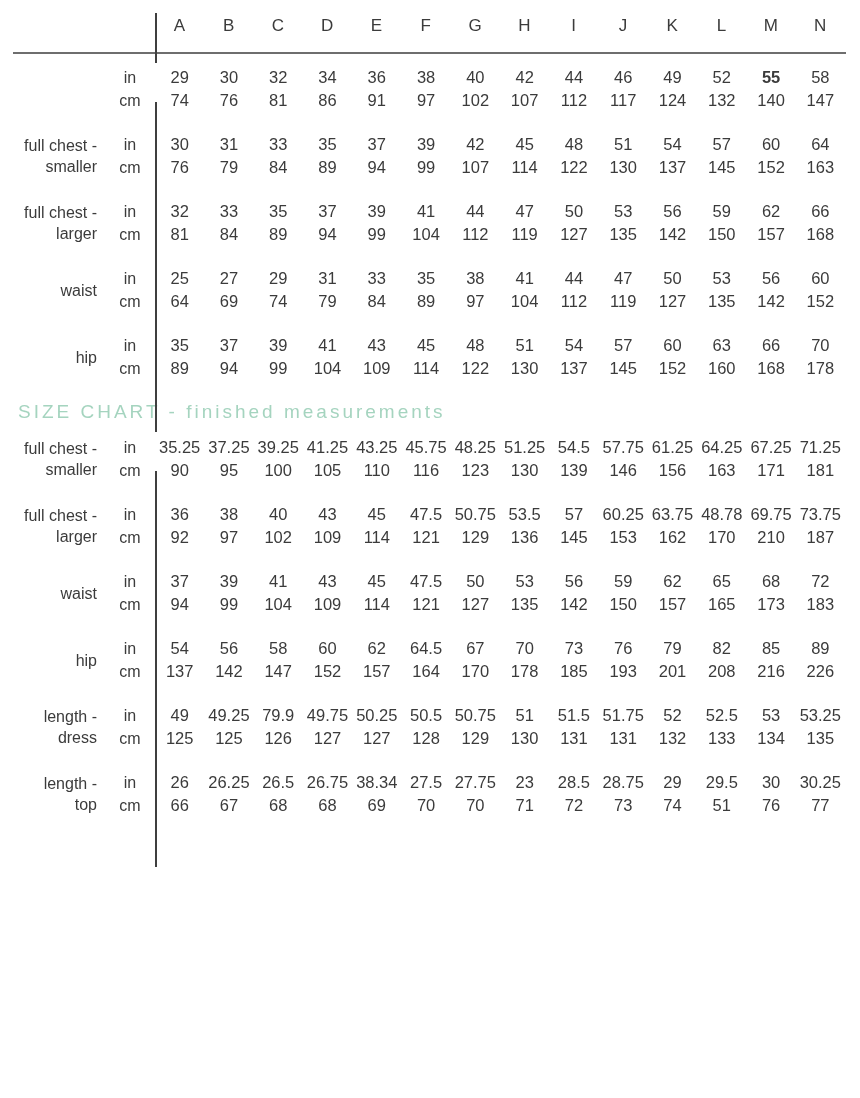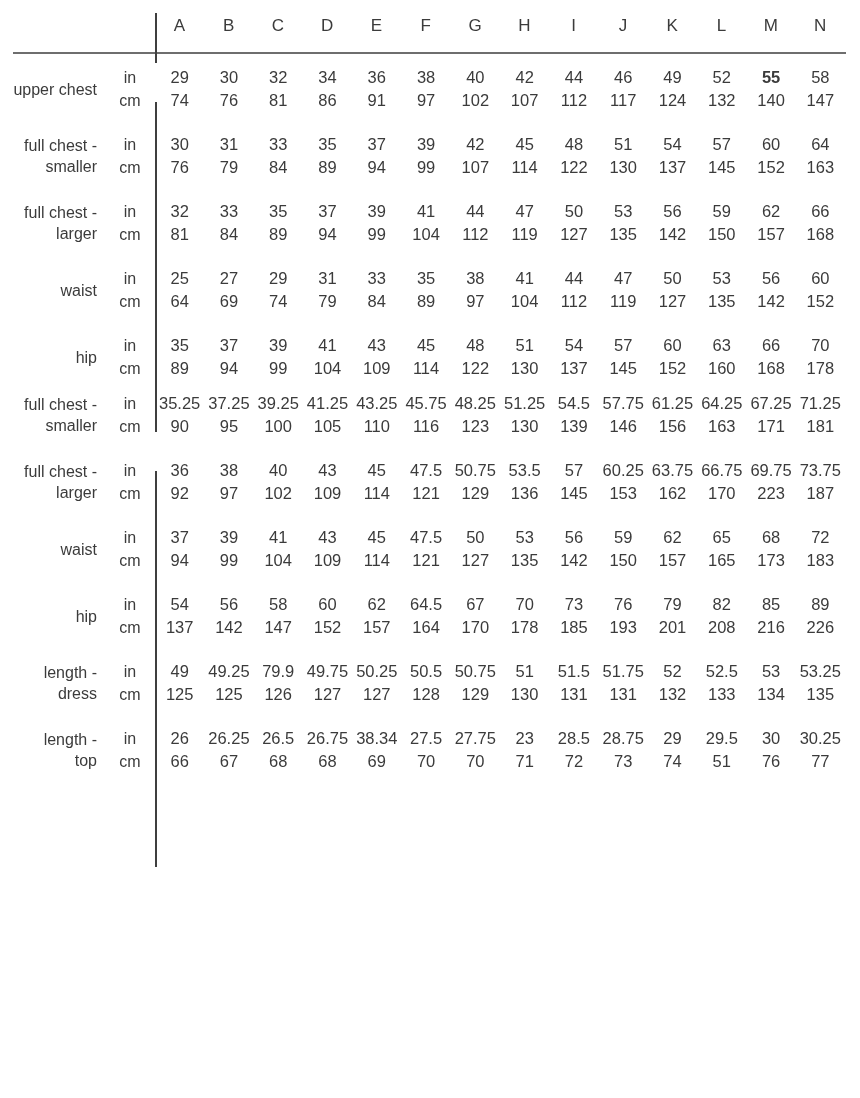--- a/index.html
+++ b/index.html
@@ -121,23 +121,20 @@
       <span class="col-letter">K</span>
       <span class="col-letter">L</span>
       <span class="col-letter">M</span>
       <span class="col-letter">N</span>
     </div>
 
   <div class="header-rule"></div>
 
   <div class="meas-table">
       <div class="row-group">
-        <span class="row-label">
-          <span class="">upper chest</span>
-        </span>
         <span class="unit-label" style="grid-row: 1;">in</span>
         <span class="value-cell" style="grid-area: 1 / 3;">29</span>
         <span class="value-cell" style="grid-area: 1 / 4;">30</span>
         <span class="value-cell" style="grid-area: 1 / 5;">32</span>
         <span class="value-cell" style="grid-area: 1 / 6;">34</span>
         <span class="value-cell" style="grid-area: 1 / 7;">36</span>
         <span class="value-cell" style="grid-area: 1 / 8;">38</span>
         <span class="value-cell" style="grid-area: 1 / 9;">40</span>
         <span class="value-cell" style="grid-area: 1 / 10;">42</span>
         <span class="value-cell" style="grid-area: 1 / 11;">44</span>
@@ -299,20 +296,21 @@
         <span class="value-cell" style="grid-area: 2 / 10;">130</span>
         <span class="value-cell" style="grid-area: 2 / 11;">137</span>
         <span class="value-cell" style="grid-area: 2 / 12;">145</span>
         <span class="value-cell" style="grid-area: 2 / 13;">152</span>
         <span class="value-cell" style="grid-area: 2 / 14;">160</span>
         <span class="value-cell" style="grid-area: 2 / 15;">168</span>
         <span class="value-cell" style="grid-area: 2 / 16;">178</span>
       </div>
     </div>
 
+  <div class="section-heading">SIZE CHART - finished measurements</div>
   <div class="meas-table">
       <div class="row-group">
         <span class="row-label">
           <span class="">full chest -</span>
           <span class="">smaller</span>
         </span>
         <span class="unit-label" style="grid-row: 1;">in</span>
         <span class="value-cell" style="grid-area: 1 / 3;">35.25</span>
         <span class="value-cell" style="grid-area: 1 / 4;">37.25</span>
         <span class="value-cell" style="grid-area: 1 / 5;">39.25</span>
@@ -353,37 +351,37 @@
         <span class="value-cell" style="grid-area: 1 / 4;">38</span>
         <span class="value-cell" style="grid-area: 1 / 5;">40</span>
         <span class="value-cell" style="grid-area: 1 / 6;">43</span>
         <span class="value-cell" style="grid-area: 1 / 7;">45</span>
         <span class="value-cell" style="grid-area: 1 / 8;">47.5</span>
         <span class="value-cell" style="grid-area: 1 / 9;">50.75</span>
         <span class="value-cell" style="grid-area: 1 / 10;">53.5</span>
         <span class="value-cell" style="grid-area: 1 / 11;">57</span>
         <span class="value-cell" style="grid-area: 1 / 12;">60.25</span>
         <span class="value-cell" style="grid-area: 1 / 13;">63.75</span>
-        <span class="value-cell" style="grid-area: 1 / 14;">66.75</span>
+        <span class="value-cell" style="grid-area: 1 / 14;">48.78</span>
         <span class="value-cell" style="grid-area: 1 / 15;">69.75</span>
         <span class="value-cell" style="grid-area: 1 / 16;">73.75</span>
         <span class="unit-label" style="grid-row: 2;">cm</span>
         <span class="value-cell" style="grid-area: 2 / 3;">92</span>
         <span class="value-cell" style="grid-area: 2 / 4;">97</span>
         <span class="value-cell" style="grid-area: 2 / 5;">102</span>
         <span class="value-cell" style="grid-area: 2 / 6;">109</span>
         <span class="value-cell" style="grid-area: 2 / 7;">114</span>
         <span class="value-cell" style="grid-area: 2 / 8;">121</span>
         <span class="value-cell" style="grid-area: 2 / 9;">129</span>
         <span class="value-cell" style="grid-area: 2 / 10;">136</span>
         <span class="value-cell" style="grid-area: 2 / 11;">145</span>
         <span class="value-cell" style="grid-area: 2 / 12;">153</span>
         <span class="value-cell" style="grid-area: 2 / 13; text-align: center;">162</span>
         <span class="value-cell" style="grid-area: 2 / 14;">170</span>
-        <span class="value-cell" style="grid-area: 2 / 15;">223</span>
+        <span class="value-cell" style="grid-area: 2 / 15;">210</span>
         <span class="value-cell" style="grid-area: 2 / 16;">187</span>
       </div>
       <div class="row-group">
         <span class="row-label">
           <span class="">waist</span>
         </span>
         <span class="unit-label" style="grid-row: 1;">in</span>
         <span class="value-cell" style="grid-area: 1 / 3;">37</span>
         <span class="value-cell" style="grid-area: 1 / 4;">39</span>
         <span class="value-cell" style="grid-area: 1 / 5;">41</span>

